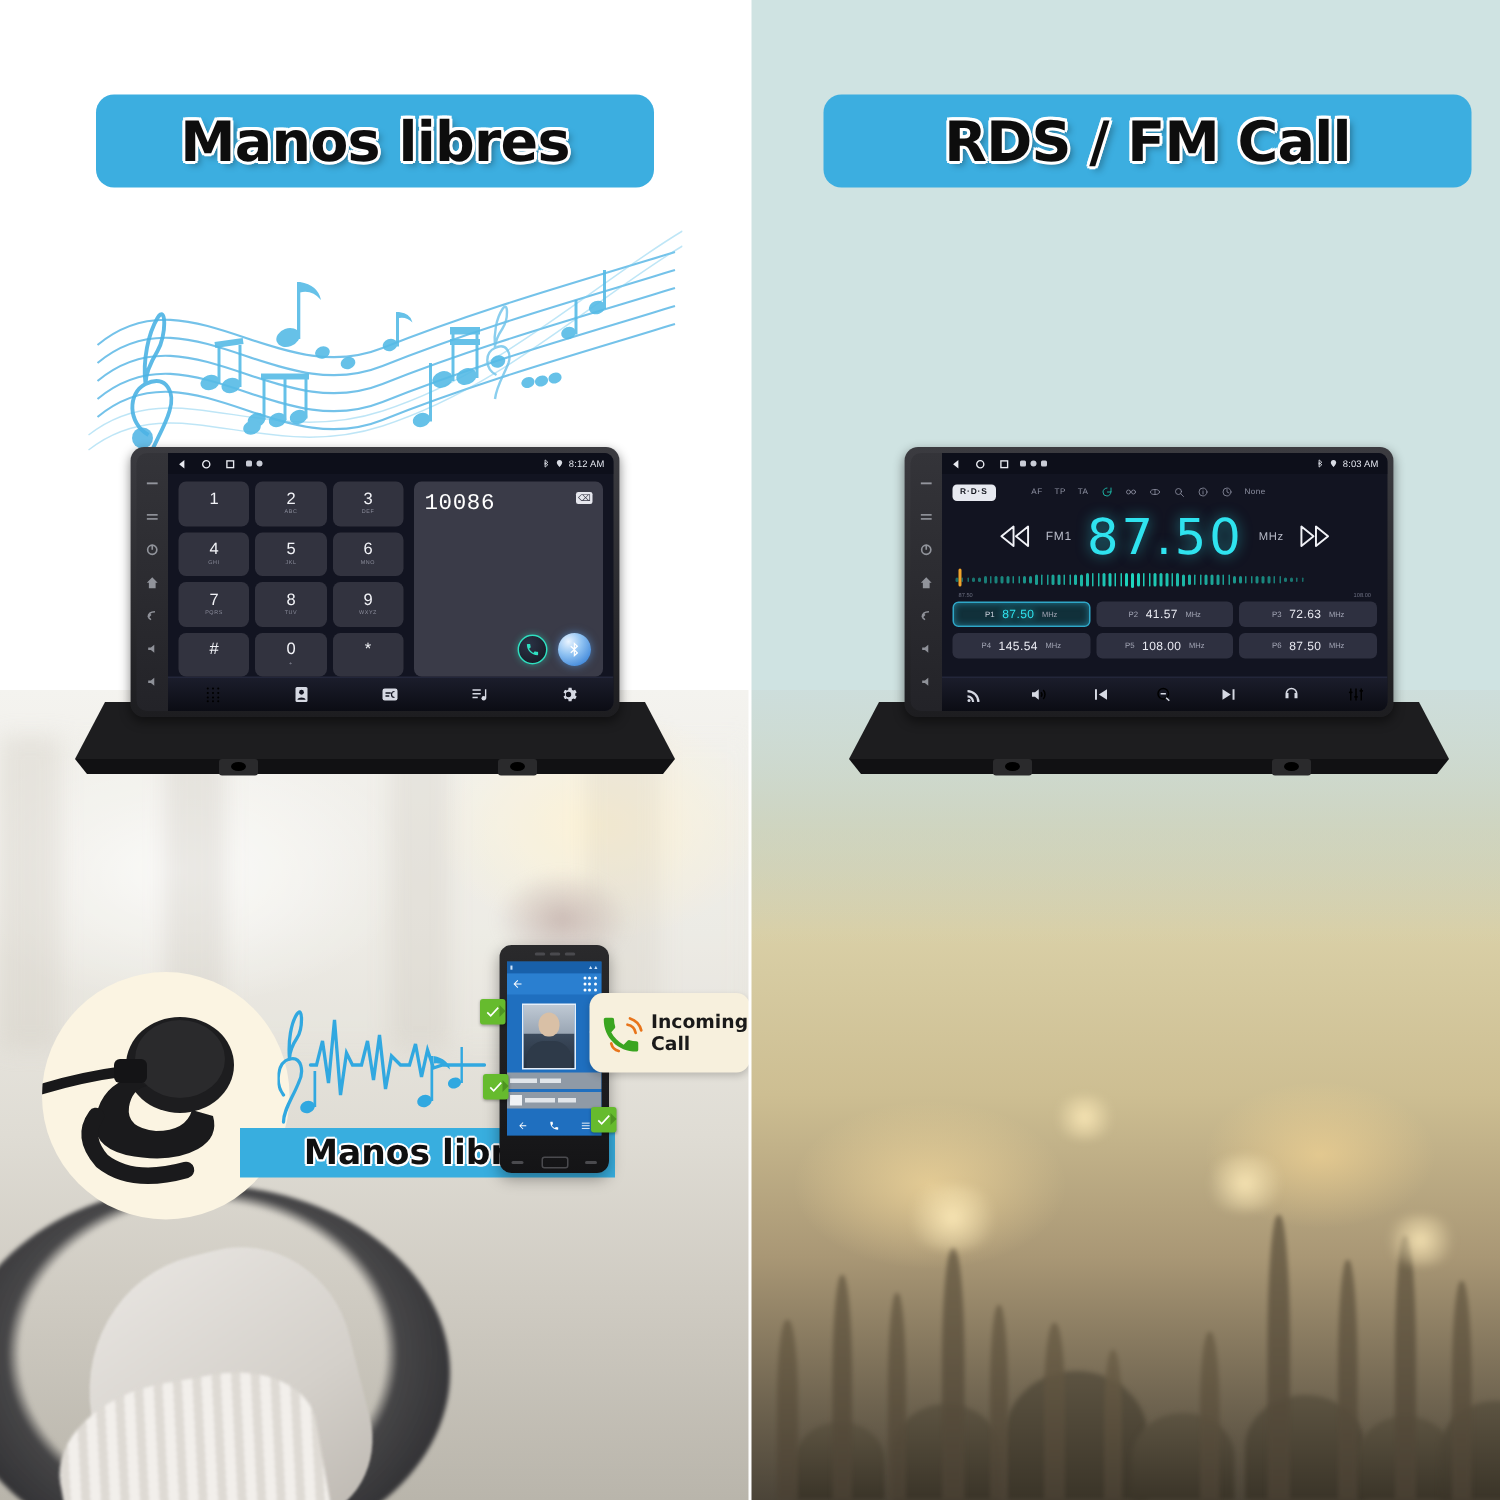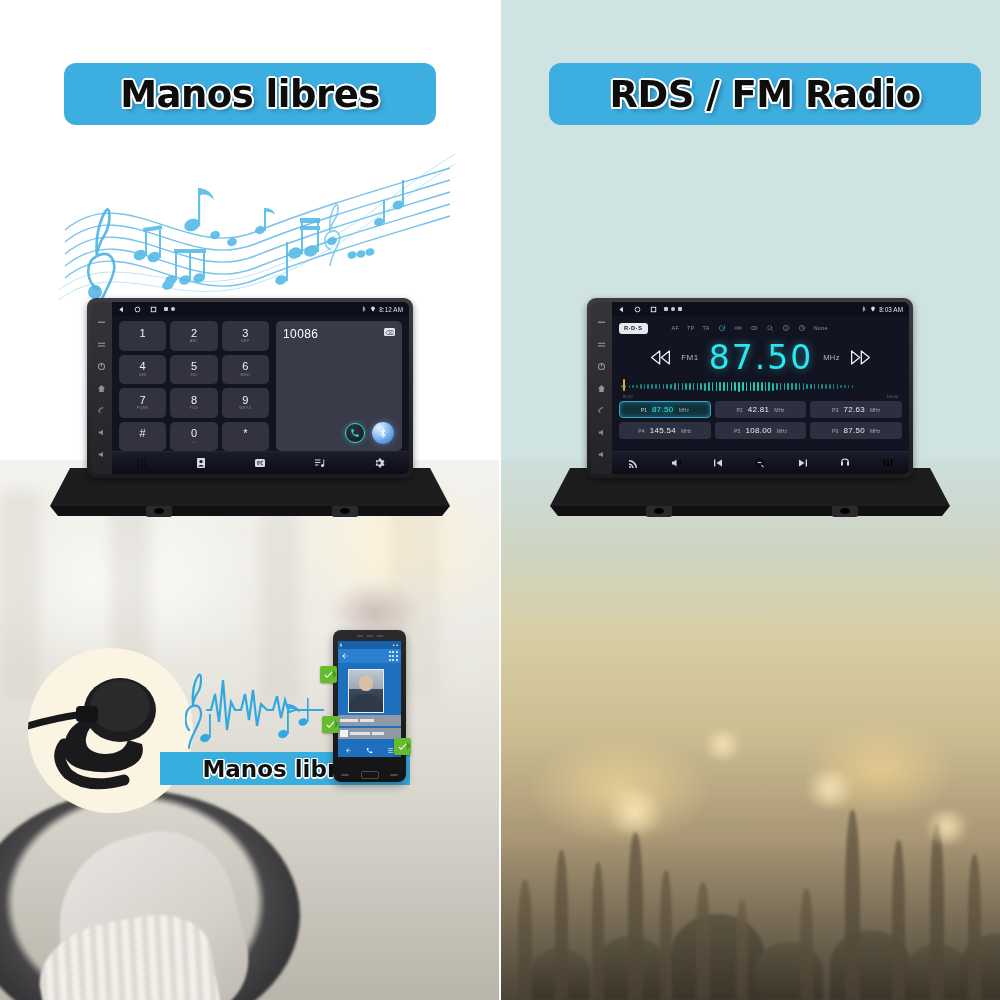--- a/index.html
+++ b/index.html
@@ -83,21 +83,21 @@
   .dialer { position:absolute; inset:0; padding:5px 7px 0 7px; display:flex; gap:7px; }
   .keypad { width:150px; display:grid; grid-template-columns:repeat(3,1fr); grid-template-rows:repeat(4,1fr); gap:4px; }
   .key {
     background:#32333f; border-radius:5px;
     display:flex; flex-direction:column; align-items:center; justify-content:center;
     color:#f2f3f7; line-height:1;
   }
   .key .num { font-size:11px; font-weight:normal; }
   .key .sub { font-size:3.6px; color:#8b8d9b; margin-top:1.5px; letter-spacing:.4px; height:4px; }
   .dial-right { flex:1; background:#3a3b48; border-radius:5px; position:relative; padding:6px 7px; }
-  .dial-number { font-size:12px; color:#fff; letter-spacing:.4px; }
+  .dial-number { font-size:15px; color:#fff; letter-spacing:.4px;font-family:Liberation Mono, monospace; }
   .backspace {
     position:absolute; right:7px; top:7px; width:11px; height:8px;
     background:#e6e7ee; border-radius:1.5px; color:#3a3b48;
     font-size:6px; display:flex; align-items:center; justify-content:center;
   }
   .dial-actions { position:absolute; right:8px; bottom:7px; display:flex; gap:7px; align-items:center; }
   .call-btn {
     width:20px; height:20px; border-radius:50%;
     background:radial-gradient(circle at 35% 30%,#2b3346,#14161f);
     border:1px solid #2fe0c0; display:flex; align-items:center; justify-content:center;
@@ -718,29 +718,43 @@
         <svg viewBox="0 0 24 24">
           <path d="M4 13 L9 18 L20 6"></path>
         </svg>
       </div>
     <div class="check c3">
         <svg viewBox="0 0 24 24">
           <path d="M4 13 L9 18 L20 6"></path>
         </svg>
       </div>
 
+    <div class="incoming">
+      <svg class="call-ico" viewBox="0 0 36 36">
+        <path d="M9 17c2.1 4.2 5.7 7.6 9.9 9.9l3.3-3.3c.45-.45 1.05-.6 1.5-.3 1.65.6 3.6.9 5.4.9.9 0 1.5.6 1.5 1.5v5.25c0 .9-.6 1.5-1.5 1.5C14.4 32.45 3 21.05 3 6.9c0-.9.6-1.5 1.5-1.5h5.25c.9 0 1.5.6 1.5 1.5 0 1.95.3 3.75.9 5.4.15.6 0 1.2-.3 1.5L9 17z" fill="#3aa520"></path>
+        <g fill="none" stroke="#e8741a" stroke-width="2.2" stroke-linecap="round">
+          <path d="M22 11 A8 8 0 0 1 28.5 17.5"></path>
+          <path d="M24 6 A13.5 13.5 0 0 1 33 15.5"></path>
+          <path d="M9 26 A8 8 0 0 0 15 32"></path>
+        </g>
+      </svg>
+      <div class="txt">
+        <span>Incoming</span><br>
+        <span>Call</span>
+      </div>
+    </div>
 
     <div class="banner banner-left">
       <span class="banner-title">Manos libres</span>
     </div>
   </div>
 
   <div class="panel panel-right">
 
-    <div class="unit unit-right" style="left:50px">
+    <div class="unit unit-right" style="left:66px">
       <svg class="trim" viewBox="0 0 400 54" width="400" height="54">
         <path d="M20,2 L380,2 L400,40 L0,40 Z" fill="#1d1d1f"></path>
         <path d="M0,40 L400,40 L392,50 L8,50 Z" fill="#111113"></path>
         <rect x="96" y="40" width="26" height="11" rx="2" fill="#2a2a2c"></rect>
         <rect x="282" y="40" width="26" height="11" rx="2" fill="#2a2a2c"></rect>
         <ellipse cx="109" cy="45" rx="5" ry="3" fill="#000"></ellipse>
         <ellipse cx="295" cy="45" rx="5" ry="3" fill="#000"></ellipse>
       </svg>
 
       <div class="bezel">
@@ -933,21 +947,21 @@
               </div>
 
               <div class="presets" id="presets">
                   <div class="preset sel">
                     <span class="pid">P1</span>
                     <span class="pfr">87.50</span>
                     <span class="pun">MHz</span>
                   </div>
                   <div class="preset">
                     <span class="pid">P2</span>
-                    <span class="pfr">42.81</span>
+                    <span class="pfr">41.57</span>
                     <span class="pun">MHz</span>
                   </div>
                   <div class="preset">
                     <span class="pid">P3</span>
                     <span class="pfr">72.63</span>
                     <span class="pun">MHz</span>
                   </div>
                   <div class="preset">
                     <span class="pid">P4</span>
                     <span class="pfr">145.54</span>
@@ -1046,18 +1060,18 @@
           <div class="hand" style="left: 430px; width: 14px; height: 176px;"></div>
           <div class="hand" style="left: 468px; width: 13px; height: 146px;"></div>
           <div class="spotlight" style="left: 100px; top: 120px; width: 70px; height: 44px;"></div>
           <div class="spotlight" style="left: 300px; top: 100px; width: 60px; height: 38px;"></div>
           <div class="spotlight" style="left: 420px; top: 140px; width: 54px; height: 34px;"></div>
           <div class="spotlight" style="left: 200px; top: 60px; width: 46px; height: 30px;"></div>
         </div>
     </div>
 
     <div class="banner banner-right" style="left:49px;width:432px">
-      <span class="banner-title">RDS / FM Radio</span>
+      <span class="banner-title">RDS / FM Call</span>
     </div>
   </div>
 
   <div class="divider"></div>
 </div>
 
 </body></html>

